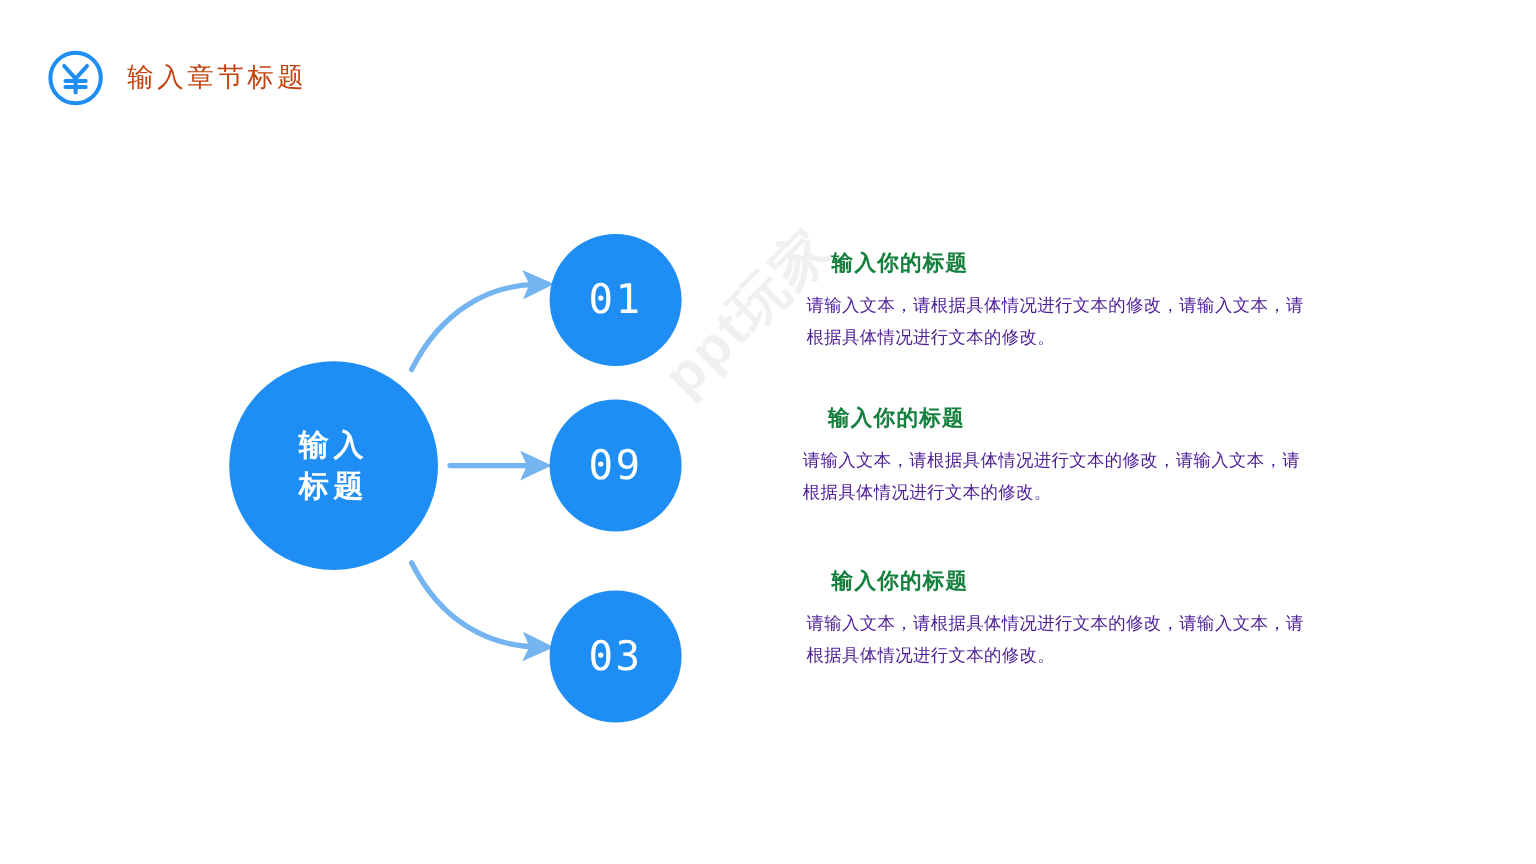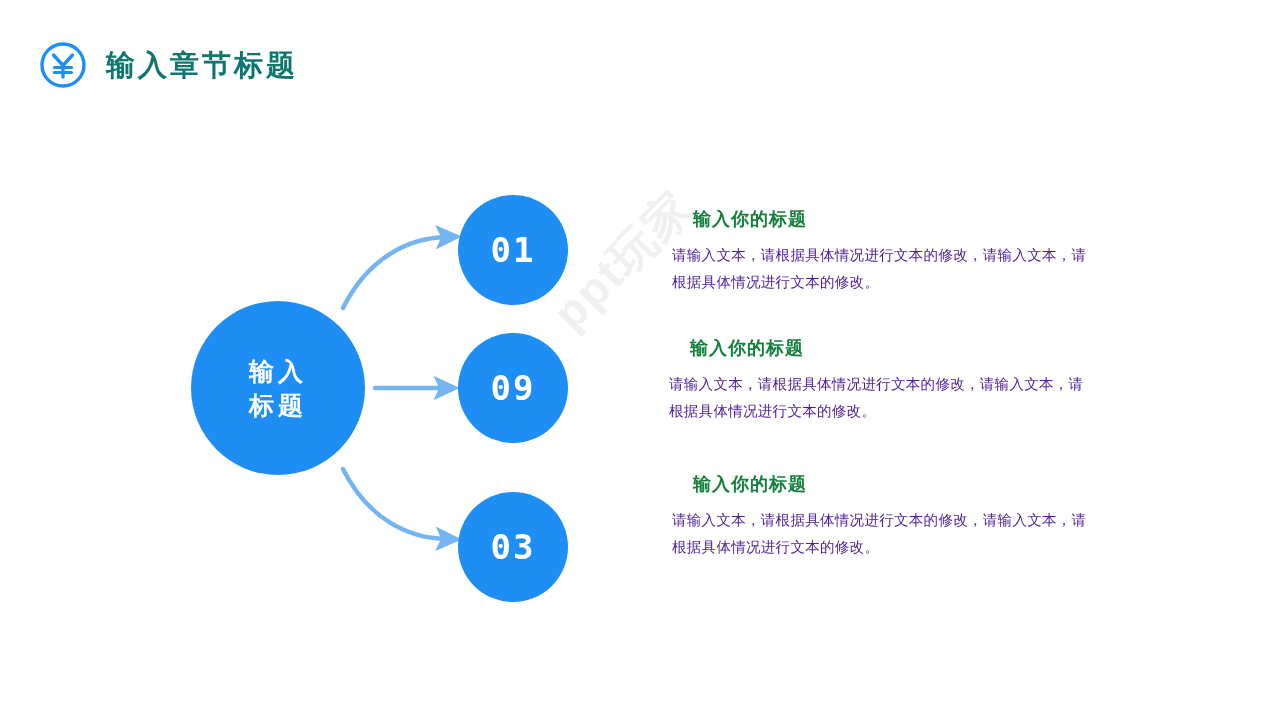--- a/index.html
+++ b/index.html
@@ -25,23 +25,23 @@
     align-items: center;
     gap: 18px;
   }
   #yen-icon {
     width: 50px;
     height: 50px;
     flex: 0 0 50px;
     display: block;
   }
   #section-title {
-    font-size: 29px;
-    font-weight: bold;
-    color: #0f766e;
+    font-size: 22px;
+    font-weight: normal;
+    color: #c2410c;
     letter-spacing: 3px;
     line-height: 1;
     white-space: nowrap;
   }
 
   
   #arrows {
     position: absolute;
     left: 0;
     top: 0;
@@ -80,21 +80,21 @@
     width: 110px;
     height: 110px;
     left: 458px;
   }
   #node-circle-1 { top: 195px; }
   #node-circle-2 { top: 333px; }
   #node-circle-3 { top: 492px; }
 
   .node-number {
     font-size: 34px;
-    font-weight: bold;
+    font-weight: normal;
     letter-spacing: 2px;
     font-family: "DejaVu Sans Mono", "Liberation Mono", monospace;
     line-height: 1;
   }
 
   
   .text-block {
     position: absolute;
     width: 450px;
   }

